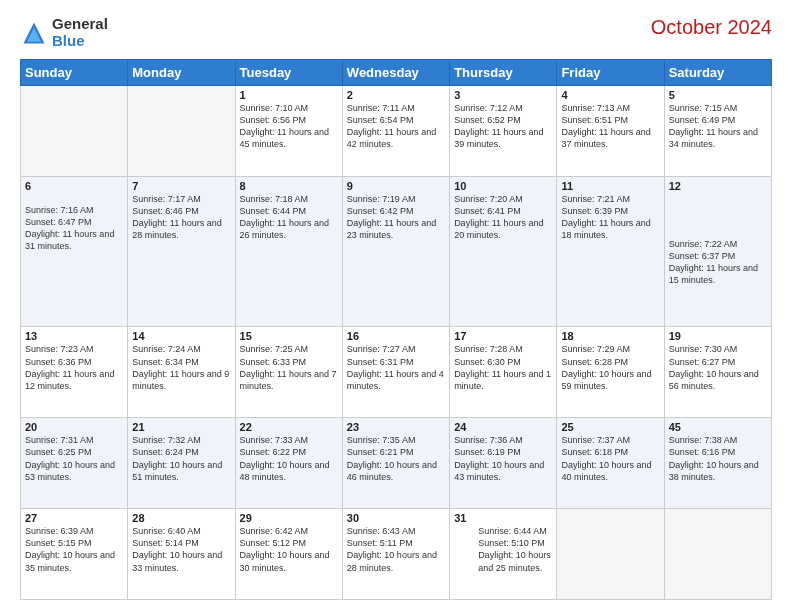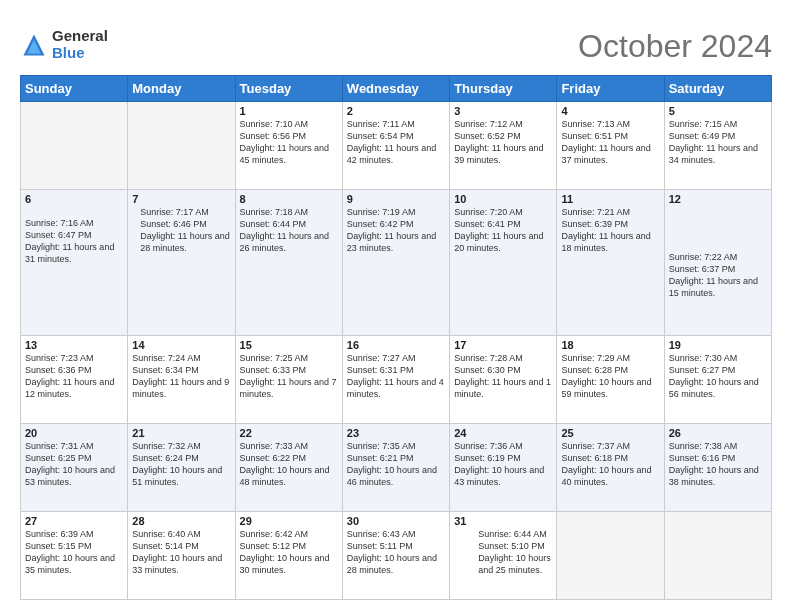--- a/index.html
+++ b/index.html
@@ -6,21 +6,21 @@
     body {
       font-family: Arial, sans-serif;
       background: #fff;
       width: 792px;
       height: 612px;
       overflow: hidden;
     }
     .page {
       width: 792px;
       height: 612px;
-      padding: 28px 20px 12px 20px;
+      padding: 16px 20px 12px 20px;
       display: flex;
       flex-direction: column;
     }
     .header {
       display: flex;
       justify-content: space-between;
       align-items: flex-start;
       margin-bottom: 10px;
     }
     .logo {
@@ -44,23 +44,23 @@
       color: #2e7dd1;
     }
     .logo-icon {
       width: 28px;
       height: 28px;
     }
     .title-block {
       text-align: right;
     }
     .month-title {
-      font-size: 32px;
+      font-size: 20px;
       font-weight: normal;
-      color: #737373;
+      color: #b91c1c;
     }
     .location {
       font-size: 14px;
       color: #444;
     }
     .calendar {
       flex: 1;
       border: 1px solid #ccc;
       border-collapse: collapse;
       width: 100%;
@@ -171,21 +171,21 @@
         </tr>
         <tr class="row-stripe">
           <td>
             <span class="day-num">6</span>
             <div class="cell-info" style="white-space: pre-line; margin-top: 12px;">Sunrise: 7:16 AM
 Sunset: 6:47 PM
 Daylight: 11 hours and 31 minutes.</div>
           </td>
           <td>
             <span class="day-num">7</span>
-            <div class="cell-info" style="white-space: pre-line; margin-left: 8px;">Sunrise: 7:17 AM
+            <div class="cell-info" style="white-space: pre-line;">Sunrise: 7:17 AM
 Sunset: 6:46 PM
 Daylight: 11 hours and 28 minutes.</div>
           </td>
           <td>
             <span class="day-num">8</span>
             <div class="cell-info" style="white-space: pre-line;">Sunrise: 7:18 AM
 Sunset: 6:44 PM
 Daylight: 11 hours and 26 minutes.</div>
           </td>
           <td>
@@ -288,21 +288,21 @@
 Sunset: 6:19 PM
 Daylight: 10 hours and 43 minutes.</div>
           </td>
           <td>
             <span class="day-num">25</span>
             <div class="cell-info" style="white-space: pre-line;">Sunrise: 7:37 AM
 Sunset: 6:18 PM
 Daylight: 10 hours and 40 minutes.</div>
           </td>
           <td>
-            <span class="day-num">26</span>
+            <span class="day-num">45</span>
             <div class="cell-info" style="white-space: pre-line;">Sunrise: 7:38 AM
 Sunset: 6:16 PM
 Daylight: 10 hours and 38 minutes.</div>
           </td>
         </tr>
         <tr>
           <td>
             <span class="day-num">27</span>
             <div class="cell-info" style="white-space: pre-line;">Sunrise: 6:39 AM
 Sunset: 5:15 PM

